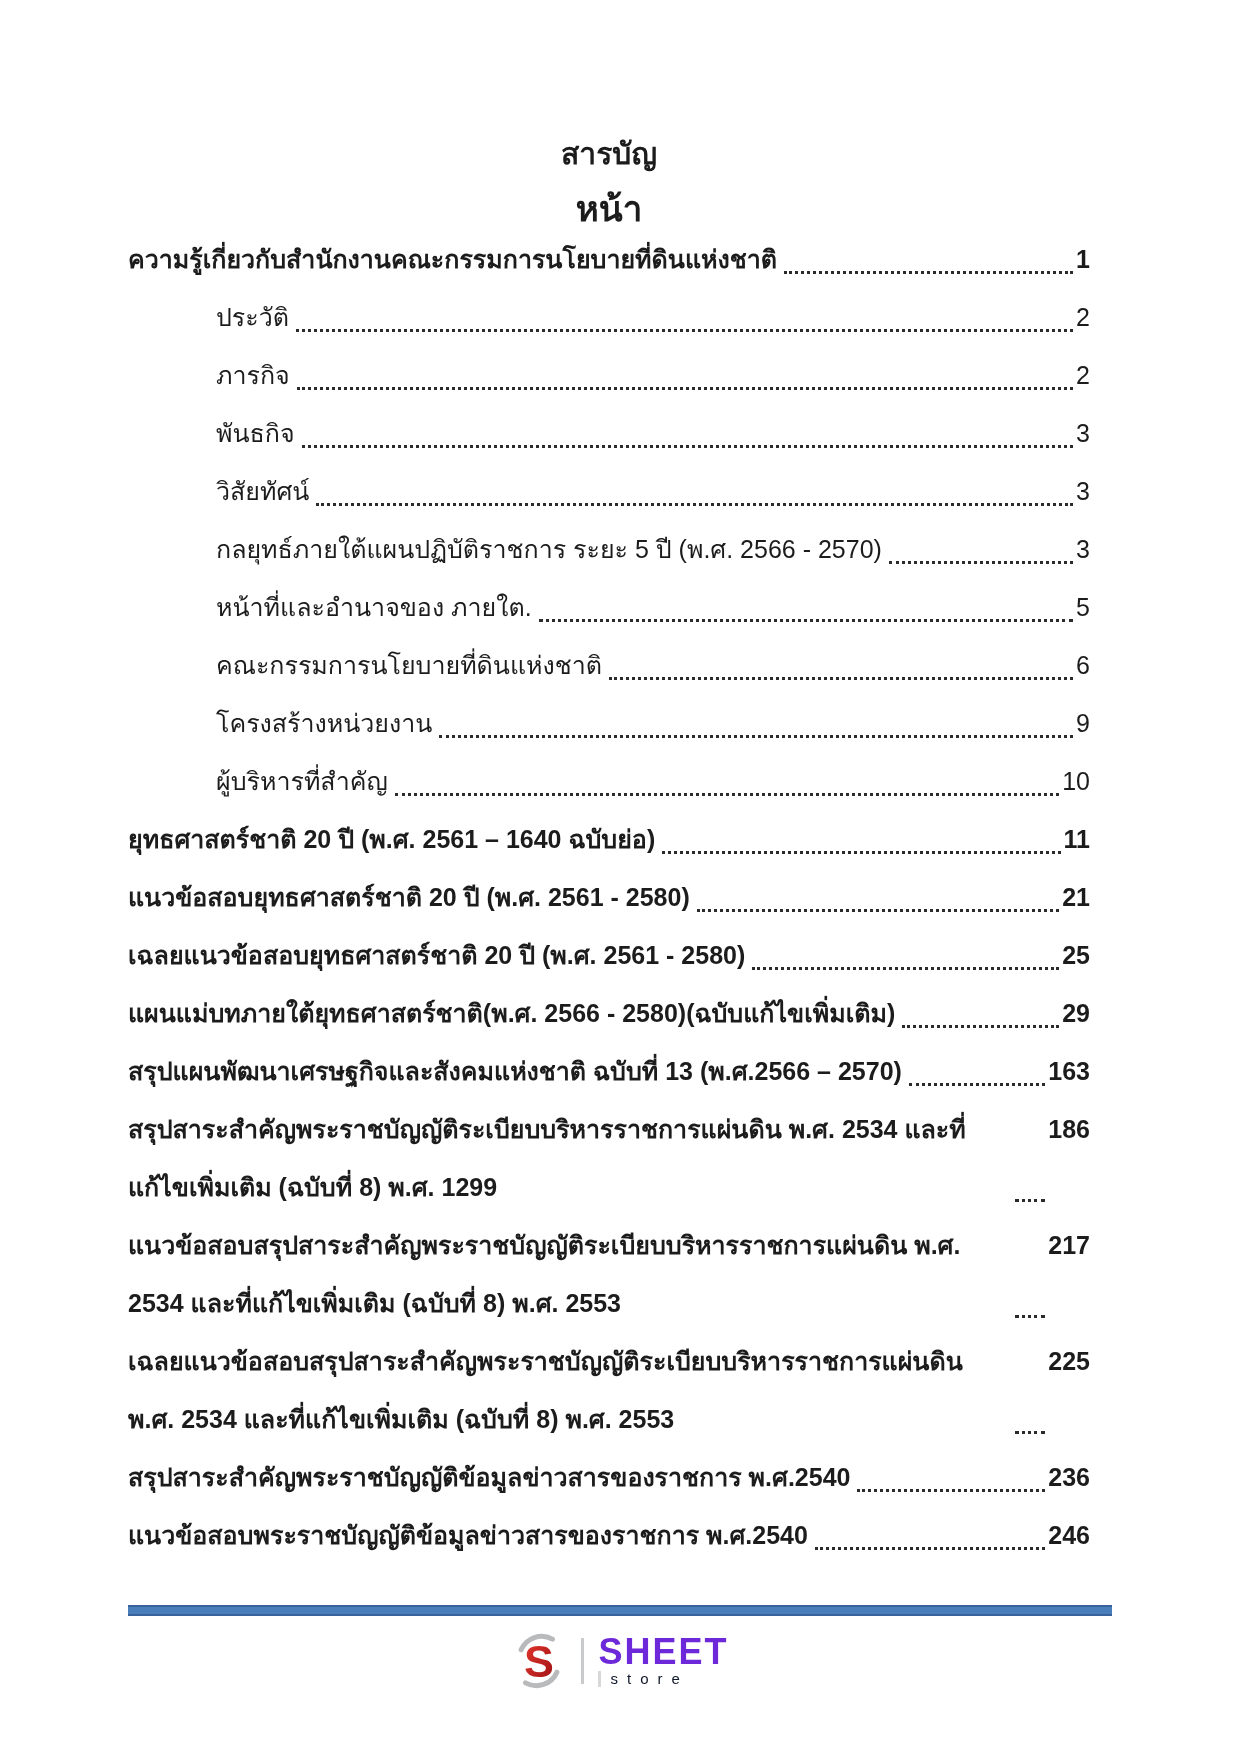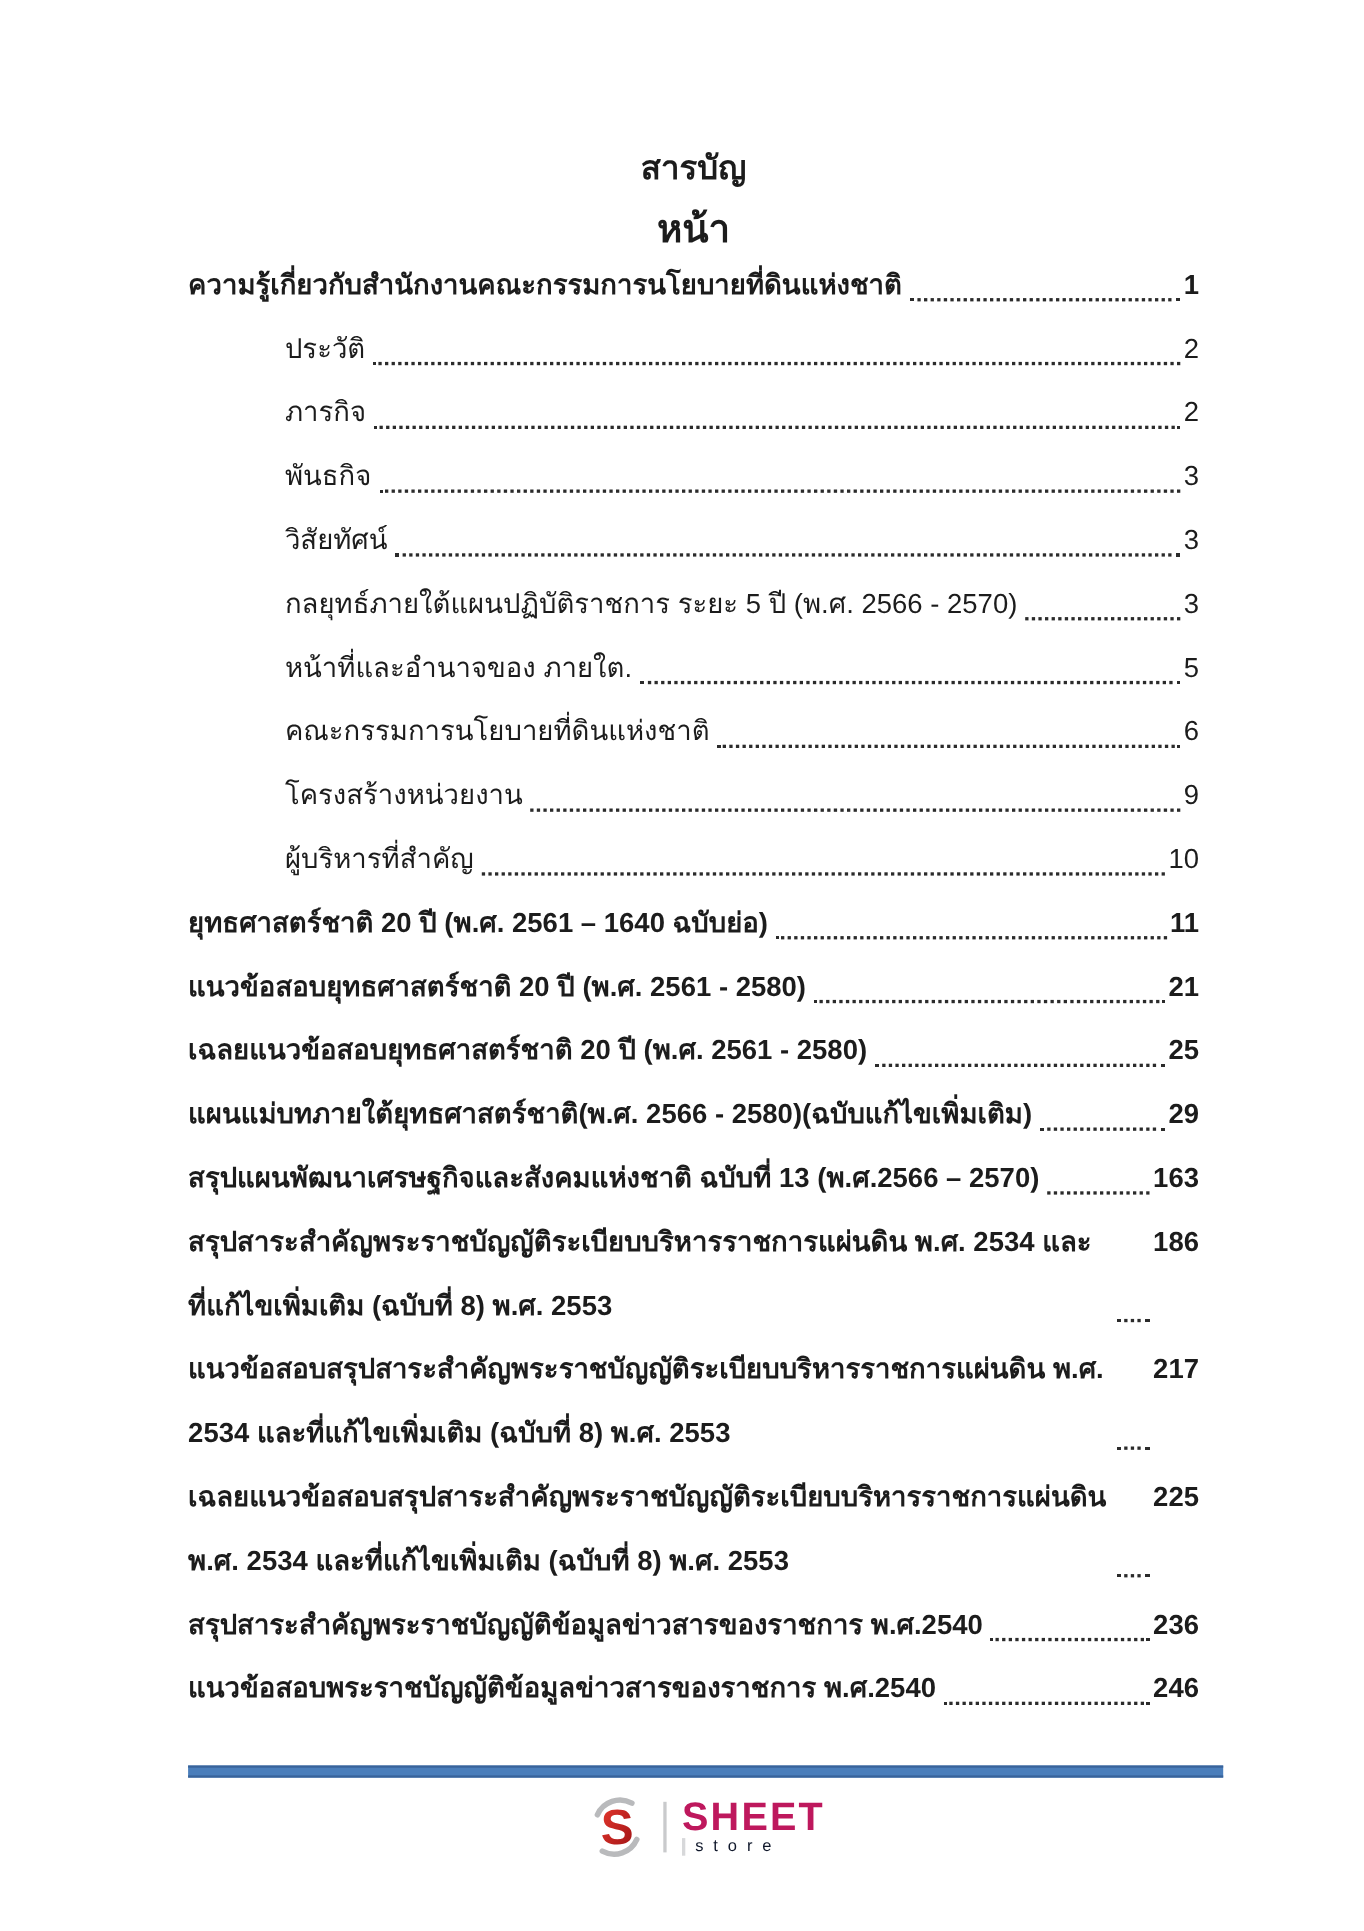--- a/index.html
+++ b/index.html
@@ -5,21 +5,21 @@
   html, body { margin: 0; padding: 0; }
   body {
     width: 1240px;
     height: 1755px;
     background: #ffffff;
     position: relative;
     font-family: "Liberation Sans", sans-serif;
     color: #1c1c1c;
     overflow: hidden;
   }
-  .sheet { position: absolute; inset: 0; background: #fff; margin-left: 43px; }
+  .sheet { position: absolute; inset: 0; background: #fff; }
   .content { padding: 0 150px 0 128px; }
 
   .doc-title {
     margin-top: 132px;
     text-align: center;
     font-size: 30px;
     line-height: 44px;
     font-weight: 700;
   }
   .page-col-label {
@@ -74,21 +74,21 @@
   .logo-divider {
     width: 3px;
     height: 46px;
     background: #c9cacc;
   }
   .logo-textcol { display: flex; flex-direction: column; }
   .logo-main {
     font-size: 36px;
     line-height: 34px;
     font-weight: 700;
-    color: #be185d;
+    color: #6d28d9;
     letter-spacing: 2px;
   }
   .logo-sub {
     margin-top: 2px;
     font-size: 15px;
     line-height: 16px;
     color: #0f172a;
     letter-spacing: 9px;
     border-left: 3px solid #d7d8da;
     padding-left: 9px;
@@ -188,21 +188,21 @@
     <span class="toc-page">29</span>
   </div>
 
   <div class="toc-entry level-0">
     <span class="toc-text">สรุปแผนพัฒนาเศรษฐกิจและสังคมแห่งชาติ ฉบับที่ 13 (พ.ศ.2566 – 2570)</span>
     <span class="toc-leader"></span>
     <span class="toc-page">163</span>
   </div>
 
   <div class="toc-entry level-0">
-    <span class="toc-text">สรุปสาระสำคัญพระราชบัญญัติระเบียบบริหารราชการแผ่นดิน พ.ศ. 2534 และที่แก้ไขเพิ่มเติม (ฉบับที่ 8) พ.ศ. 2553</span>
+    <span class="toc-text">สรุปสาระสำคัญพระราชบัญญัติระเบียบบริหารราชการแผ่นดิน พ.ศ. 2534 และที่แก้ไขเพิ่มเติม (ฉบับที่ 8) พ.ศ. 1299</span>
     <span class="toc-leader"></span>
     <span class="toc-page">186</span>
   </div>
 
   <div class="toc-entry level-0">
     <span class="toc-text">แนวข้อสอบสรุปสาระสำคัญพระราชบัญญัติระเบียบบริหารราชการแผ่นดิน พ.ศ. 2534 และที่แก้ไขเพิ่มเติม (ฉบับที่ 8) พ.ศ. 2553</span>
     <span class="toc-leader"></span>
     <span class="toc-page">217</span>
   </div>
 

